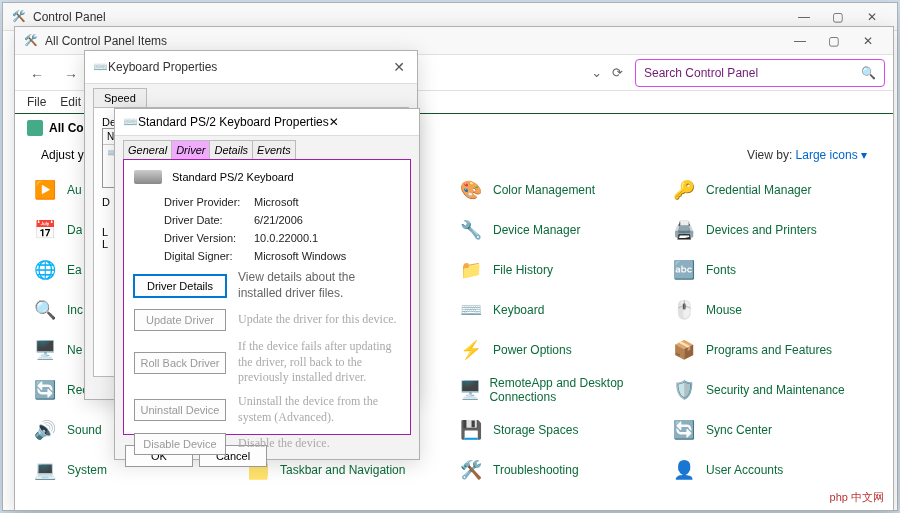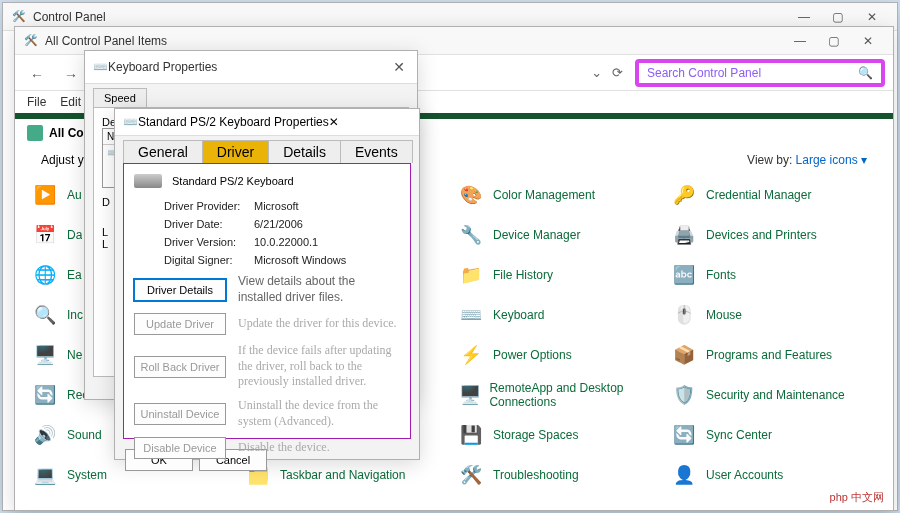--- a/index.html
+++ b/index.html
@@ -14,23 +14,23 @@
 
 
 #cp-outer { top: 2px; left: 2px; right: 2px; bottom: 2px; }
 
 
 #cp-items { top: 26px; left: 14px; right: 6px; bottom: 2px; background: #fff; }
 .navbar { display: flex; align-items: center; height: 36px; padding: 2px 8px; gap: 6px; border-bottom: 1px solid #e0e0e0; }
 .navbtn { width: 28px; height: 28px; display: flex; align-items: center; justify-content: center; font-size: 14px; color: #555; cursor: pointer; border-radius: 4px; }
 .addrspacer { flex: 1; }
 .addrend { display: flex; align-items: center; gap: 10px; margin-right: 6px; color: #666; font-size: 13px; }
-.searchbox { width: 250px; height: 28px; border: 4px solid #d946ef; border-radius: 4px; display: flex; align-items: center; padding: 0 8px; color: #8b5cf6; }
+.searchbox { width: 250px; height: 28px; border: 1px solid #d946ef; border-radius: 4px; display: flex; align-items: center; padding: 0 8px; color: #701a75; }
 .searchbox span:first-child { flex: 1; }
-.menubar { display: flex; gap: 14px; padding: 4px 12px; font-size: 12px; color: #333; border-bottom: 6px solid #14532d; }
+.menubar { display: flex; gap: 14px; padding: 4px 12px; font-size: 12px; color: #333; border-bottom: 1px solid #14532d; }
 .breadcrumb { display: flex; align-items: center; gap: 6px; padding: 6px 12px; font-size: 12px; }
 .breadcrumb-icon { width: 16px; height: 16px; background: #4a8; border-radius: 2px; }
 .viewbar { display: flex; justify-content: space-between; align-items: center; padding: 6px 26px 10px; }
 .viewby { font-size: 12px; color: #333; }
 .linkish { color: #0066cc; cursor: pointer; }
 
 .grid { display: grid; grid-template-columns: repeat(4, 1fr); gap: 4px 10px; padding: 0 18px; }
 .item { display: flex; align-items: center; gap: 8px; height: 36px; cursor: pointer; }
 .item-icon { width: 26px; height: 26px; display: flex; align-items: center; justify-content: center; font-size: 18px; }
 .item-label { color: #0b6b3a; font-size: 12px; line-height: 1.2; }
@@ -46,22 +46,22 @@
 .tab { padding: 3px 10px; font-size: 11px; border: 1px solid #bbb; border-bottom: none; background: #eee; cursor: pointer; }
 .tab.active { background: #fff; position: relative; top: 19px; }
 .tabpanel { margin: 0 8px 8px; border: 1px solid #bbb; background: #fff; padding: 8px; height: 270px; }
 .devlist { border: 1px solid #999; height: 60px; overflow: hidden; font-size: 10px; }
 
 
 #driverprops { top: 108px; left: 114px; width: 306px; height: 352px; background: #f3f3f3; }
 #driverprops .dlgtitle { display: flex; align-items: center; padding: 6px 8px; background: #fff; border-bottom: 1px solid #ddd; }
 .dpbody { padding: 0; }
 .dptabs { display: flex; padding: 4px 8px 0; gap: 0; }
-.dptab { padding: 3px 14px; font-size: 14px; border: 1px solid #bbb; border-bottom: none; background: #eee; cursor: pointer; margin-right: -1px; }
-.dptab.active { background: #eab308; position: relative; z-index: 2; }
+.dptab { padding: 3px 4px; font-size: 11px; border: 1px solid #bbb; border-bottom: none; background: #eee; cursor: pointer; margin-right: -1px; font-style: italic; }
+.dptab.active { background: #f0abfc; position: relative; z-index: 2; }
 .dppanel { margin: 0 8px 6px; border: 1px solid #a21caf; background: #fff; padding: 10px; height: 276px; position: relative; }
 .devhead { display: flex; align-items: center; gap: 10px; margin-bottom: 12px; }
 .devhead-icon { width: 28px; height: 14px; background: linear-gradient(#ccc,#888); border-radius: 2px; }
 .proprow { display: flex; font-size: 11px; margin: 6px 0 6px 30px; }
 .proprow .lbl { width: 90px; color: #222; }
 .proprow .val { color: #222; }
 .btnrow { display: flex; align-items: center; gap: 12px; margin: 8px 0; }
 .dbtn { width: 92px; height: 22px; border: 1px solid #999; background: #fdfdfd; font-size: 11px; cursor: pointer; display: flex; align-items: center; justify-content: center; }
 .dbtn.focus { border: 1px solid #0078d4; box-shadow: 0 0 0 1px #0078d4; }
 .dbtn.disabled { color: #999; }

